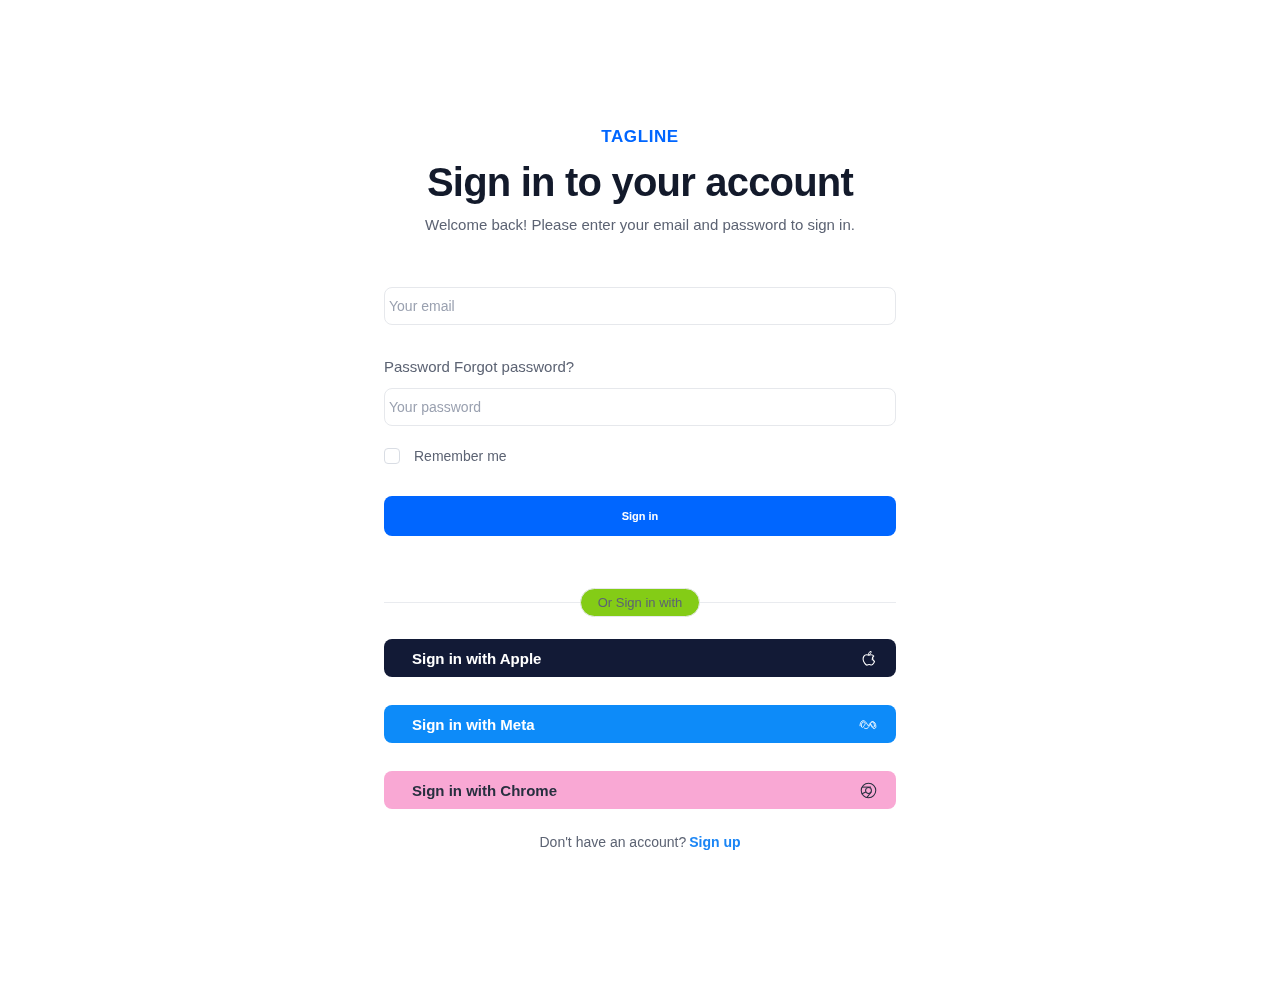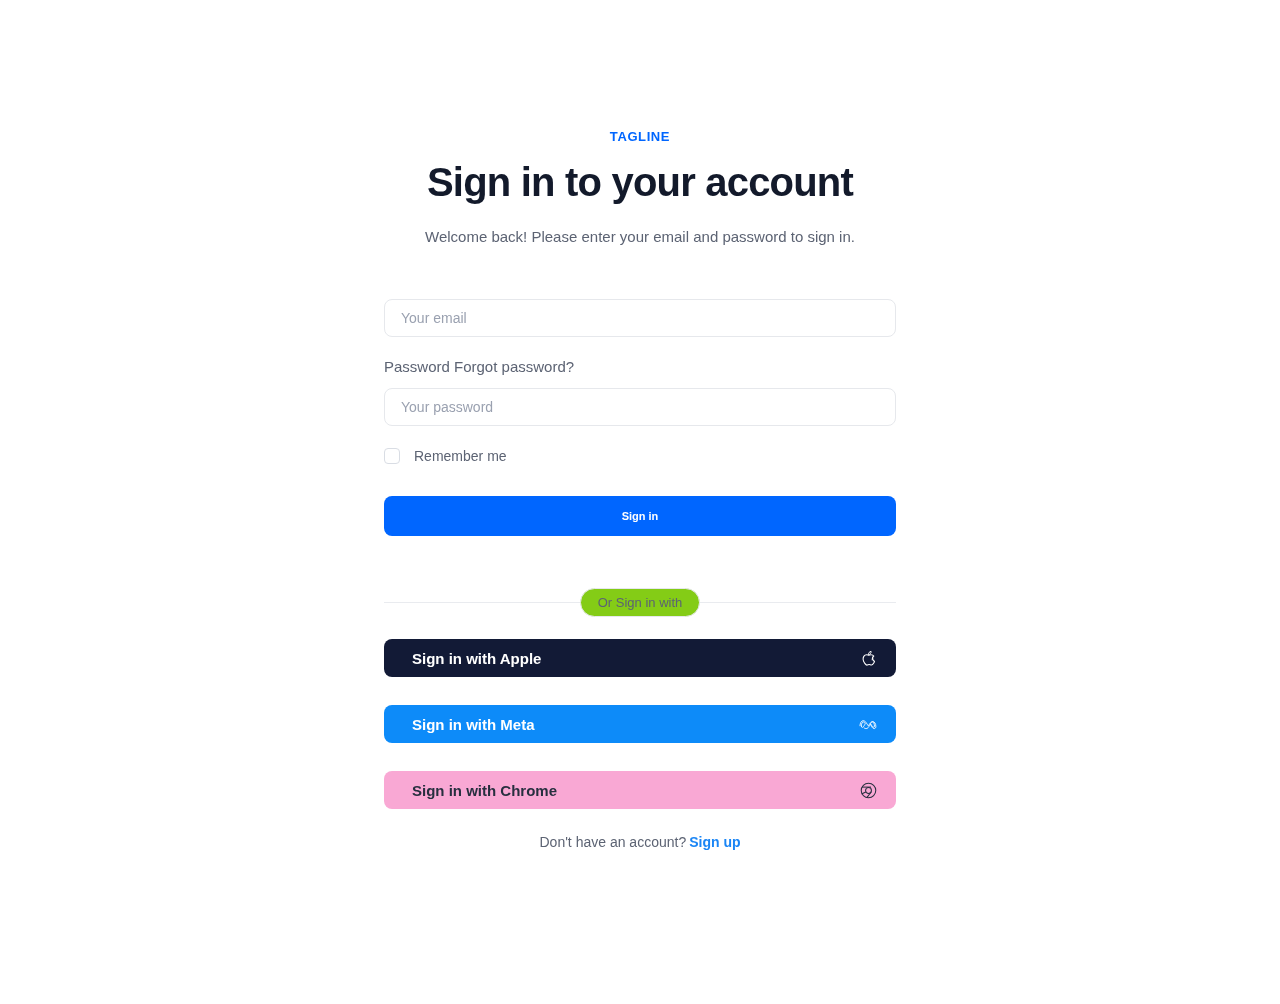--- a/index.html
+++ b/index.html
@@ -23,42 +23,42 @@
     position: absolute;
     left: 384px;
     top: 128px;
     width: 512px;
   }
 
   
   .tagline {
     text-align: center;
     color: #0066ff;
-    font-size: 13px;
+    font-size: 17px;
     font-weight: bold;
     letter-spacing: 0.6px;
     line-height: 18px;
   }
 
   .page-title {
     text-align: center;
     color: #131a2b;
     font-size: 40px;
     font-weight: bold;
     letter-spacing: -0.8px;
     line-height: 48px;
     margin-top: 12px;
   }
 
   .subtitle {
     text-align: center;
     color: #5c6373;
     font-size: 15px;
     line-height: 22px;
-    margin-top: 20px;
+    margin-top: 8px;
   }
 
   
   .form {
     margin-top: 51px;
   }
 
   .field-label {
     display: block;
     color: #5c6373;
@@ -72,29 +72,29 @@
     text-decoration: none;
   }
 
   .text-input {
     display: block;
     width: 512px;
     height: 38px;
     border: 1px solid #e6e8ec;
     border-radius: 8px;
     background: #ffffff;
-    padding: 0 16px;
+    padding: 0 4px;
     font-family: "Liberation Sans", sans-serif;
     font-size: 14px;
     color: #4d7c0f;
     outline: none;
   }
   .text-input::placeholder { color: #9aa1b0; }
 
-  .field-group + .field-group { margin-top: 20px; }
+  .field-group + .field-group { margin-top: 32px; }
 
   
   .remember-row {
     display: flex;
     align-items: center;
     margin-top: 21px;
   }
 
   .checkbox {
     width: 16px;

